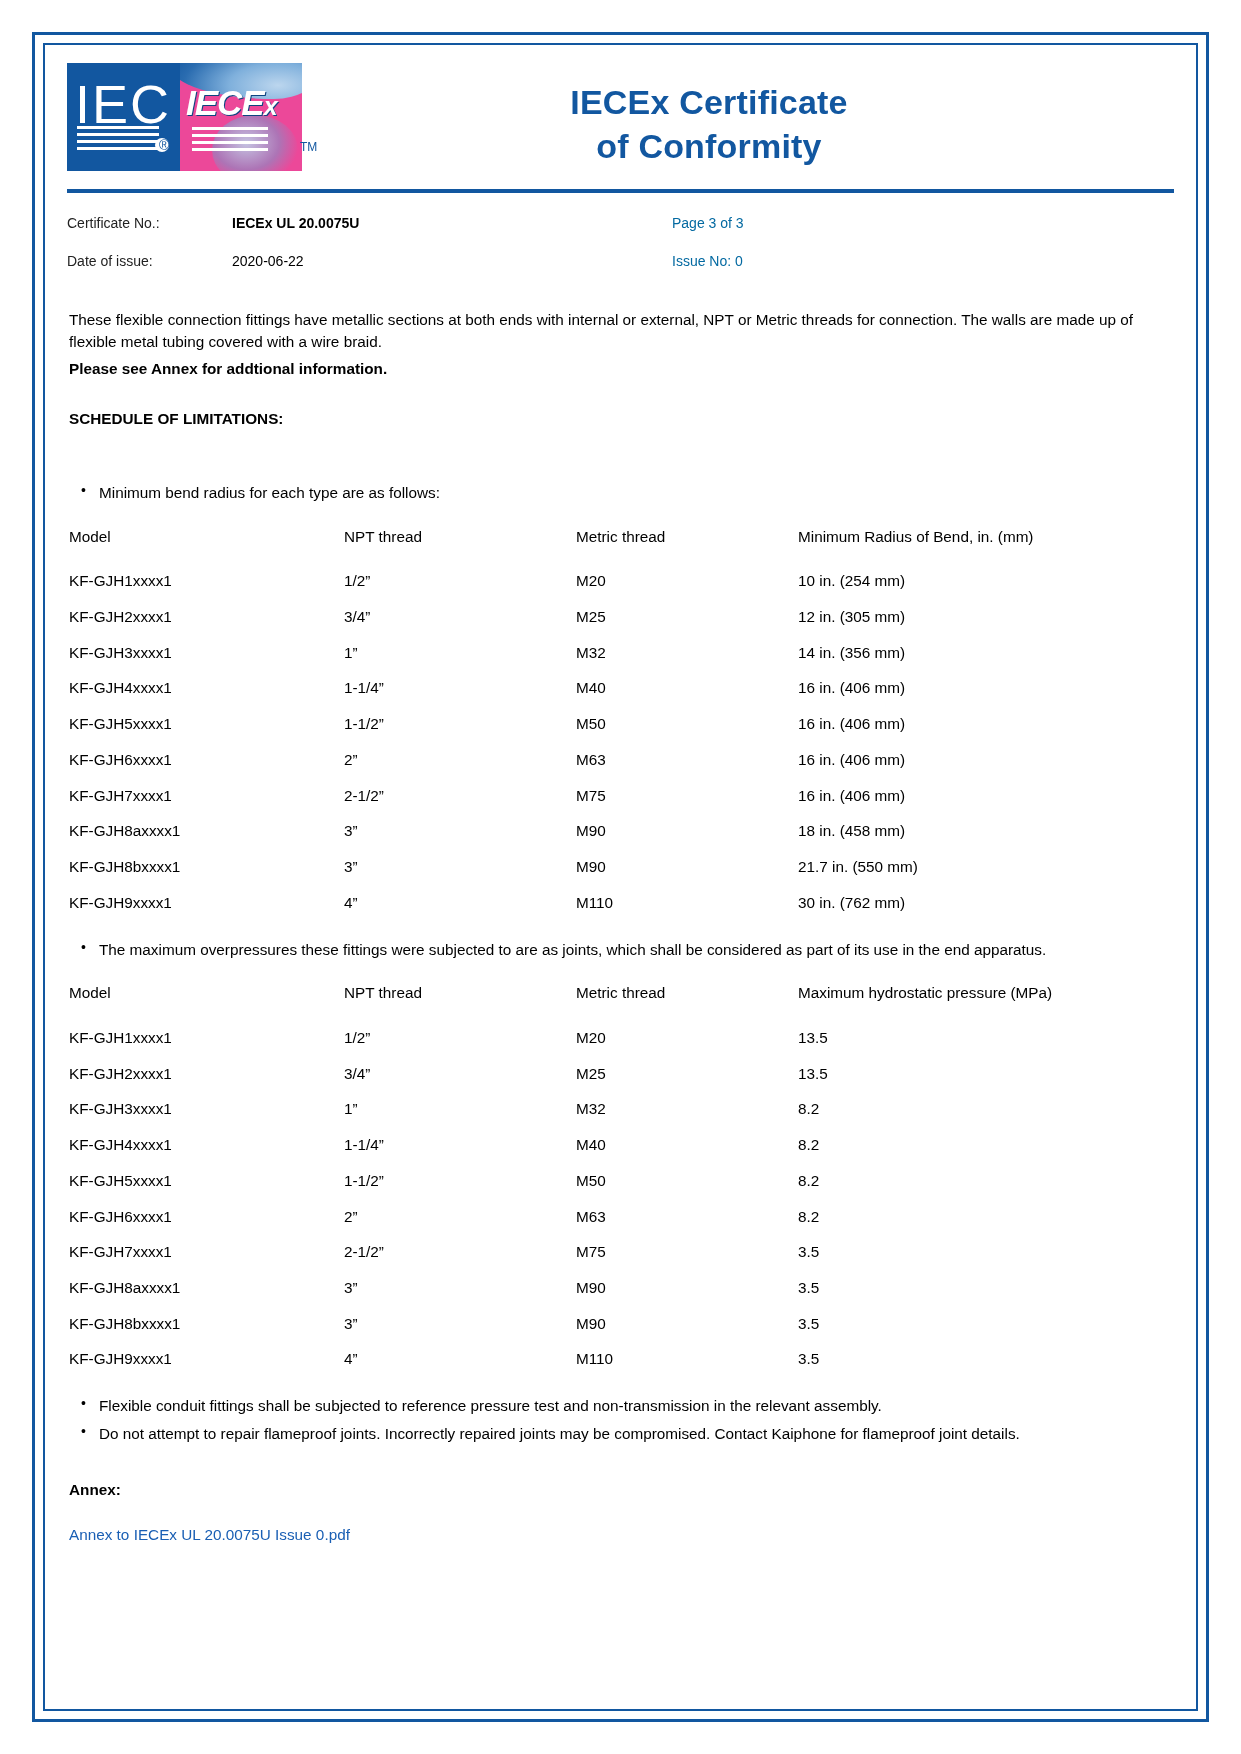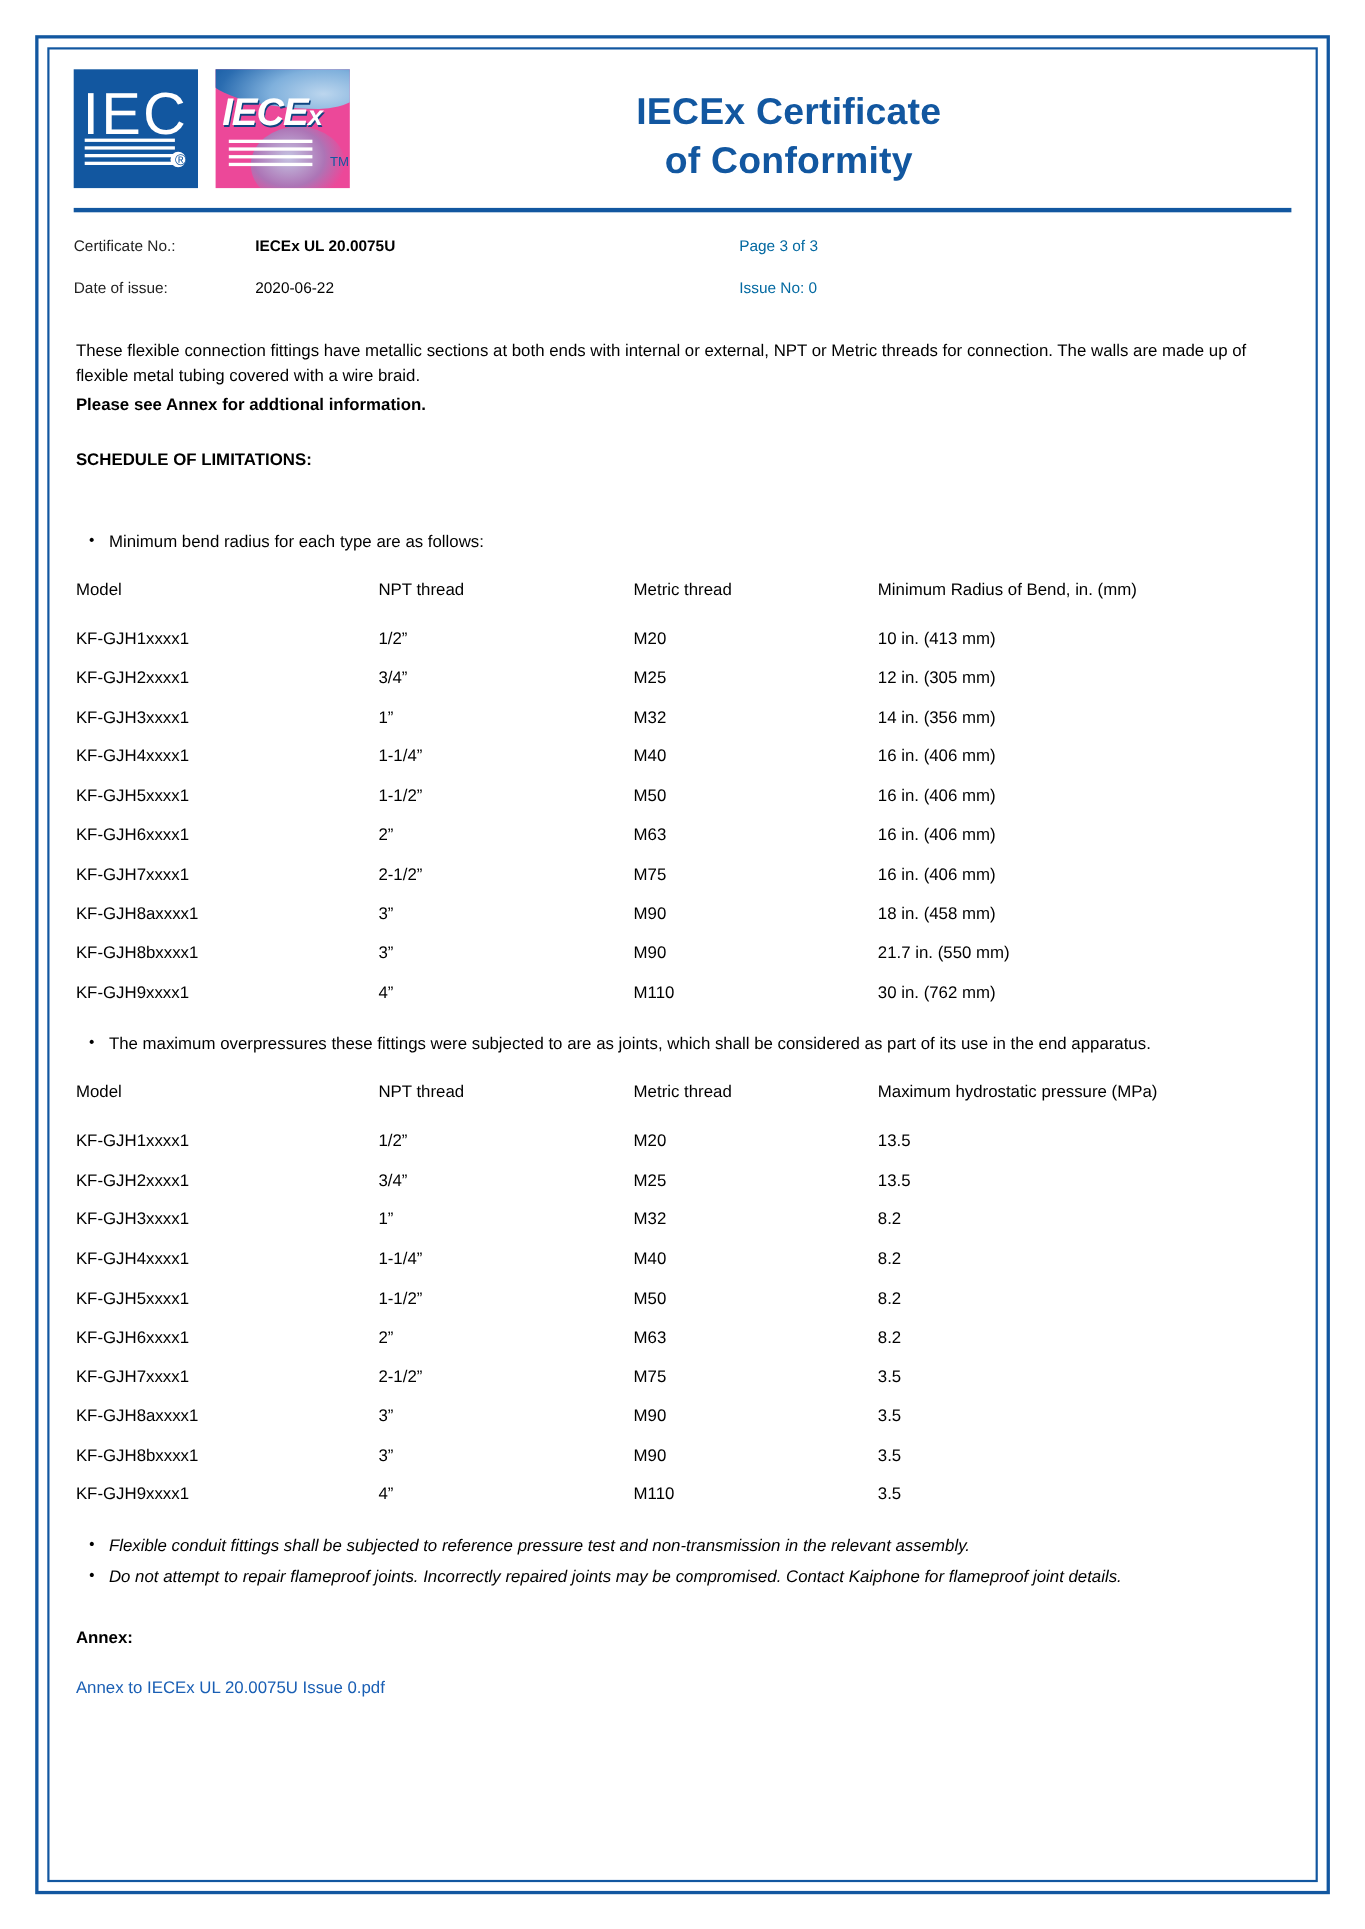--- a/index.html
+++ b/index.html
@@ -49,21 +49,20 @@
   
   .header {
     display: flex;
     align-items: flex-start;
     padding: 18px 22px 0 22px;
     height: 138px;
     box-sizing: border-box;
   }
   .logos {
     display: flex;
-    gap: 16px;
     align-items: flex-start;
   }
   .logo-box {
     position: relative;
     width: 113px;
     height: 108px;
     background: #1257a0;
     overflow: hidden;
   }
   
@@ -278,21 +277,20 @@
   table.spec col.c1 { width: 275px; }
   table.spec col.c2 { width: 232px; }
   table.spec col.c3 { width: 222px; }
   table.spec col.c4 { width: auto; }
 
   .tail-bullets {
     margin-top: 14px;
   }
   .tail-bullets li {
     margin-bottom: 2px;
-    font-style: italic;
   }
 
   .annex-head {
     font-weight: bold;
     margin-top: 34px;
     margin-bottom: 24px;
   }
   .annex-link {
     color: #1a5fb4;
     text-decoration: none;
@@ -374,21 +372,21 @@
               <th>NPT thread</th>
               <th>Metric thread</th>
               <th>Minimum Radius of Bend, in. (mm)</th>
             </tr>
           </thead>
           <tbody>
               <tr>
                 <td>KF-GJH1xxxx1</td>
                 <td>1/2”</td>
                 <td>M20</td>
-                <td>10 in. (413 mm)</td>
+                <td>10 in. (254 mm)</td>
               </tr>
               <tr>
                 <td>KF-GJH2xxxx1</td>
                 <td>3/4”</td>
                 <td>M25</td>
                 <td>12 in. (305 mm)</td>
               </tr>
               <tr>
                 <td>KF-GJH3xxxx1</td>
                 <td>1”</td>

